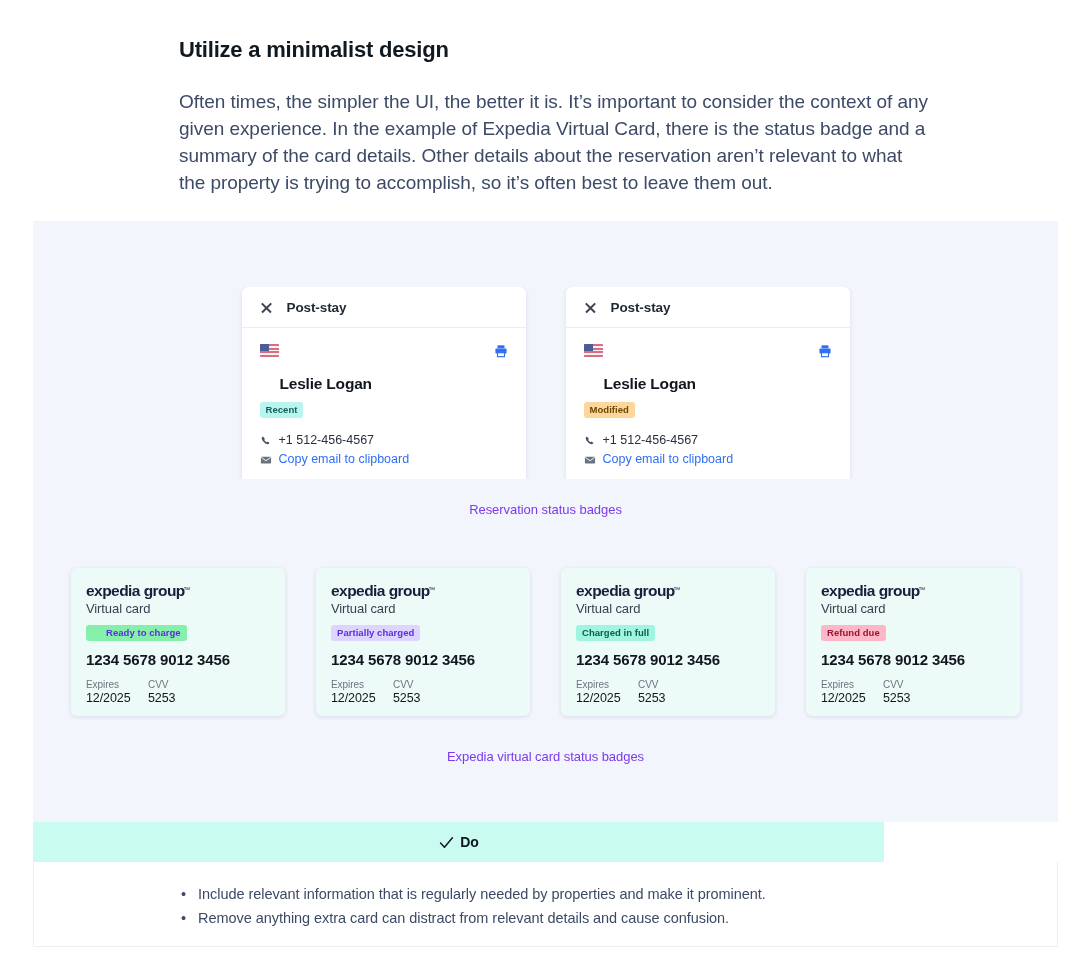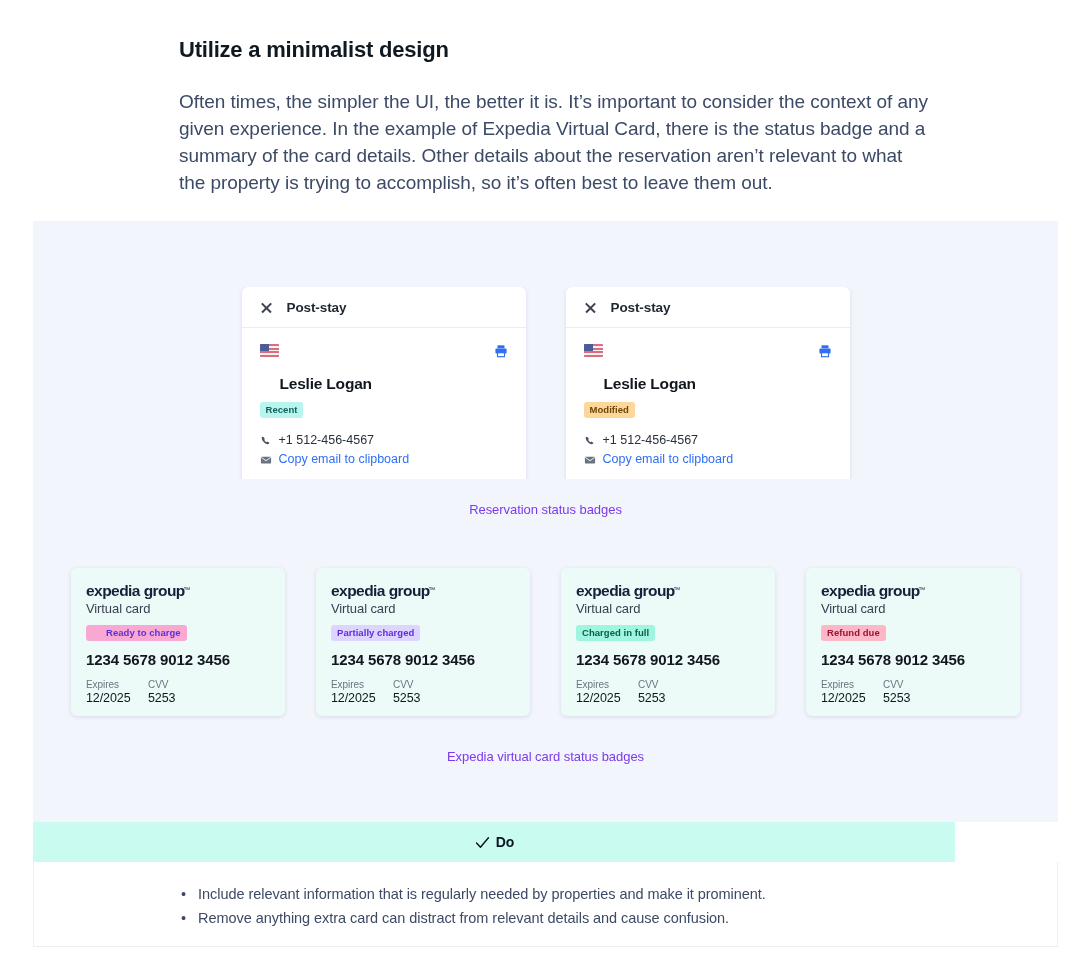--- a/index.html
+++ b/index.html
@@ -261,21 +261,21 @@
     font-size: 12.5px;
     color: #12161f;
     letter-spacing: -0.1px;
   }
 
   
   .do-banner {
     position: absolute;
     left: 33px;
     top: 822px;
-    width: 922px;
+    width: 851px;
     height: 40px;
     background: #c9fbf0;
     display: flex;
     align-items: center;
     justify-content: center;
     gap: 5px;
     text-align: center;
   }
 
   .do-check { width: 17px; height: 17px; display: block; }
@@ -398,21 +398,21 @@
   </div>
 
   <div class="caption top">Reservation status badges</div>
 
   <div class="vc-row" id="vc-row">
       <div class="vc-card">
     <div class="vc-logo">
       <span>expedia group</span><span class="tm">™</span>
     </div>
     <div class="vc-sub">Virtual card</div>
-    <span class="vc-badge" style="background: #f9a8d4; color: rgb(91, 47, 214); padding-left: 20px;">Ready to charge</span>
+    <span class="vc-badge" style="background: #86efac; color: rgb(91, 47, 214); padding-left: 20px;">Ready to charge</span>
     <div class="vc-number">1234 5678 9012 3456</div>
     <div class="vc-meta">
       <div class="vc-meta-col">
         <div class="vc-meta-label">Expires</div>
         <div class="vc-meta-value">12/2025</div>
       </div>
       <div class="vc-meta-col">
         <div class="vc-meta-label">CVV</div>
         <div class="vc-meta-value">5253</div>
       </div>

